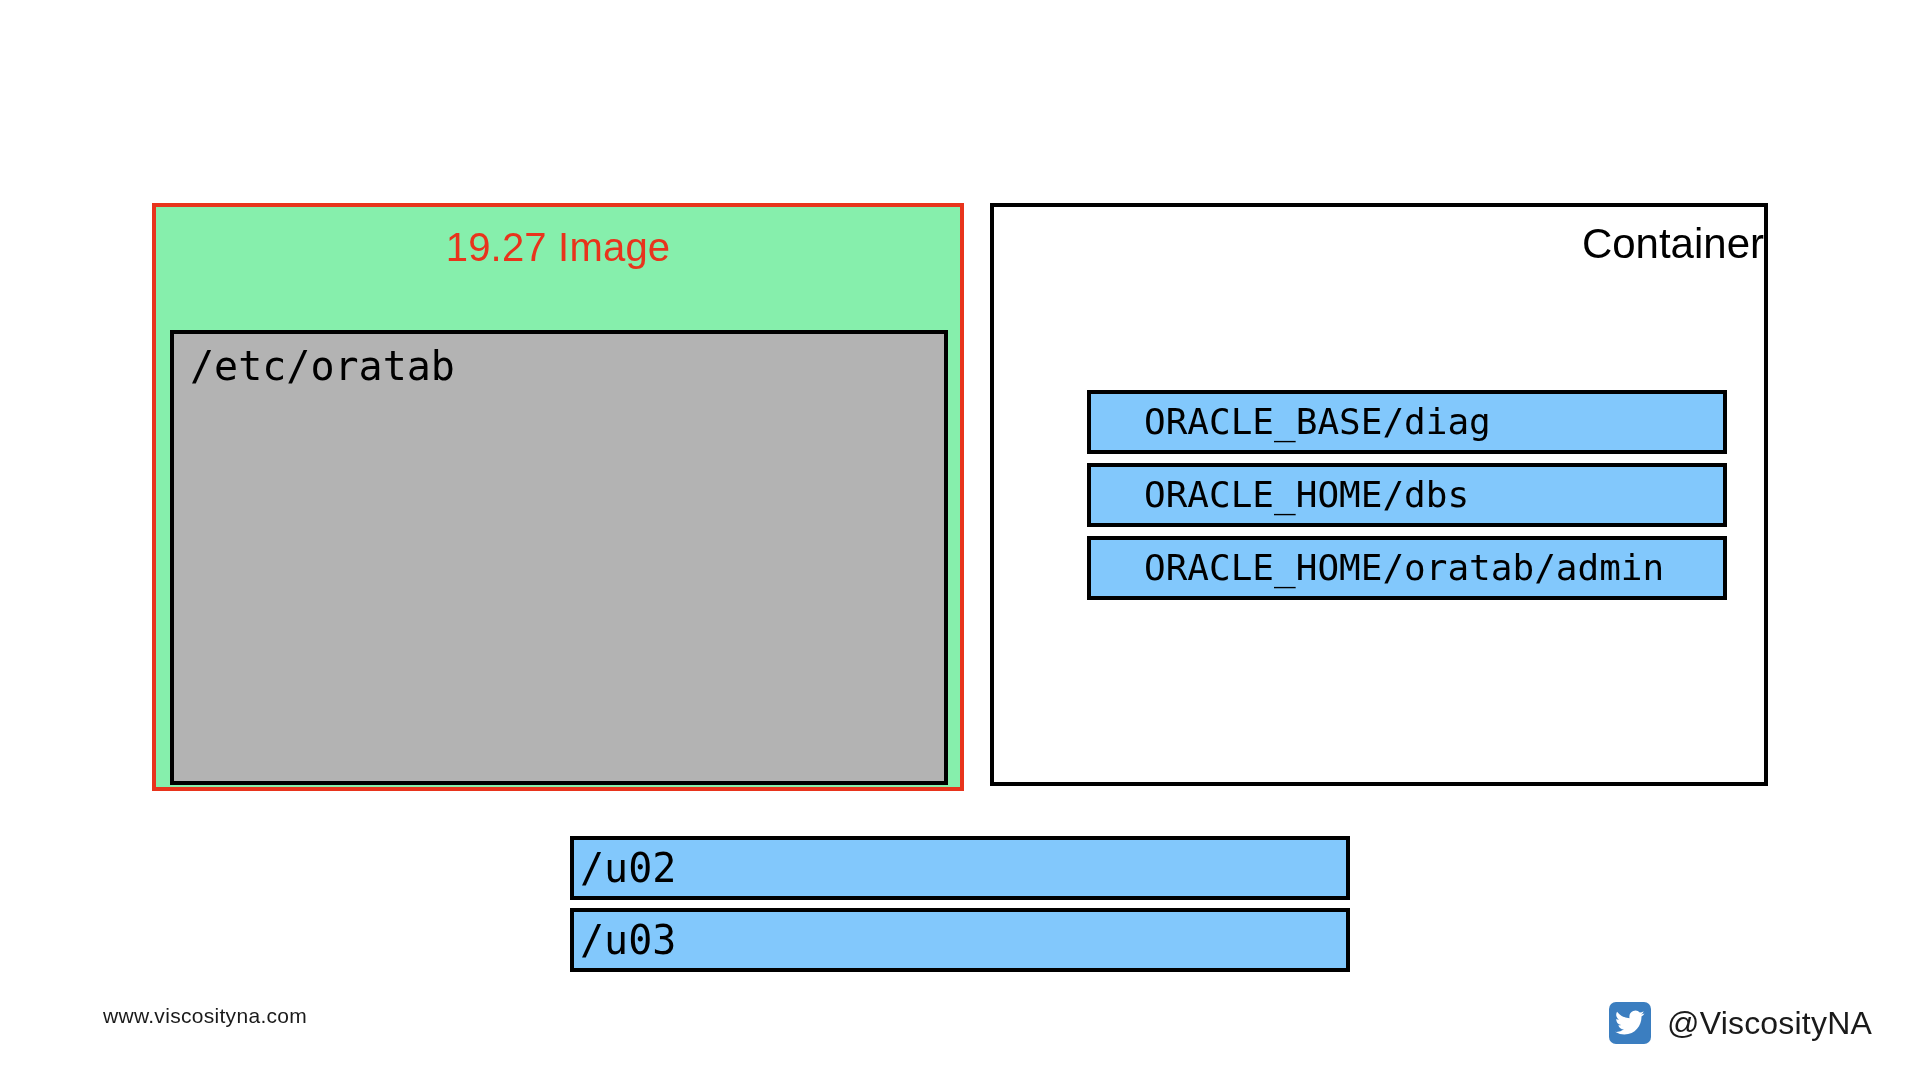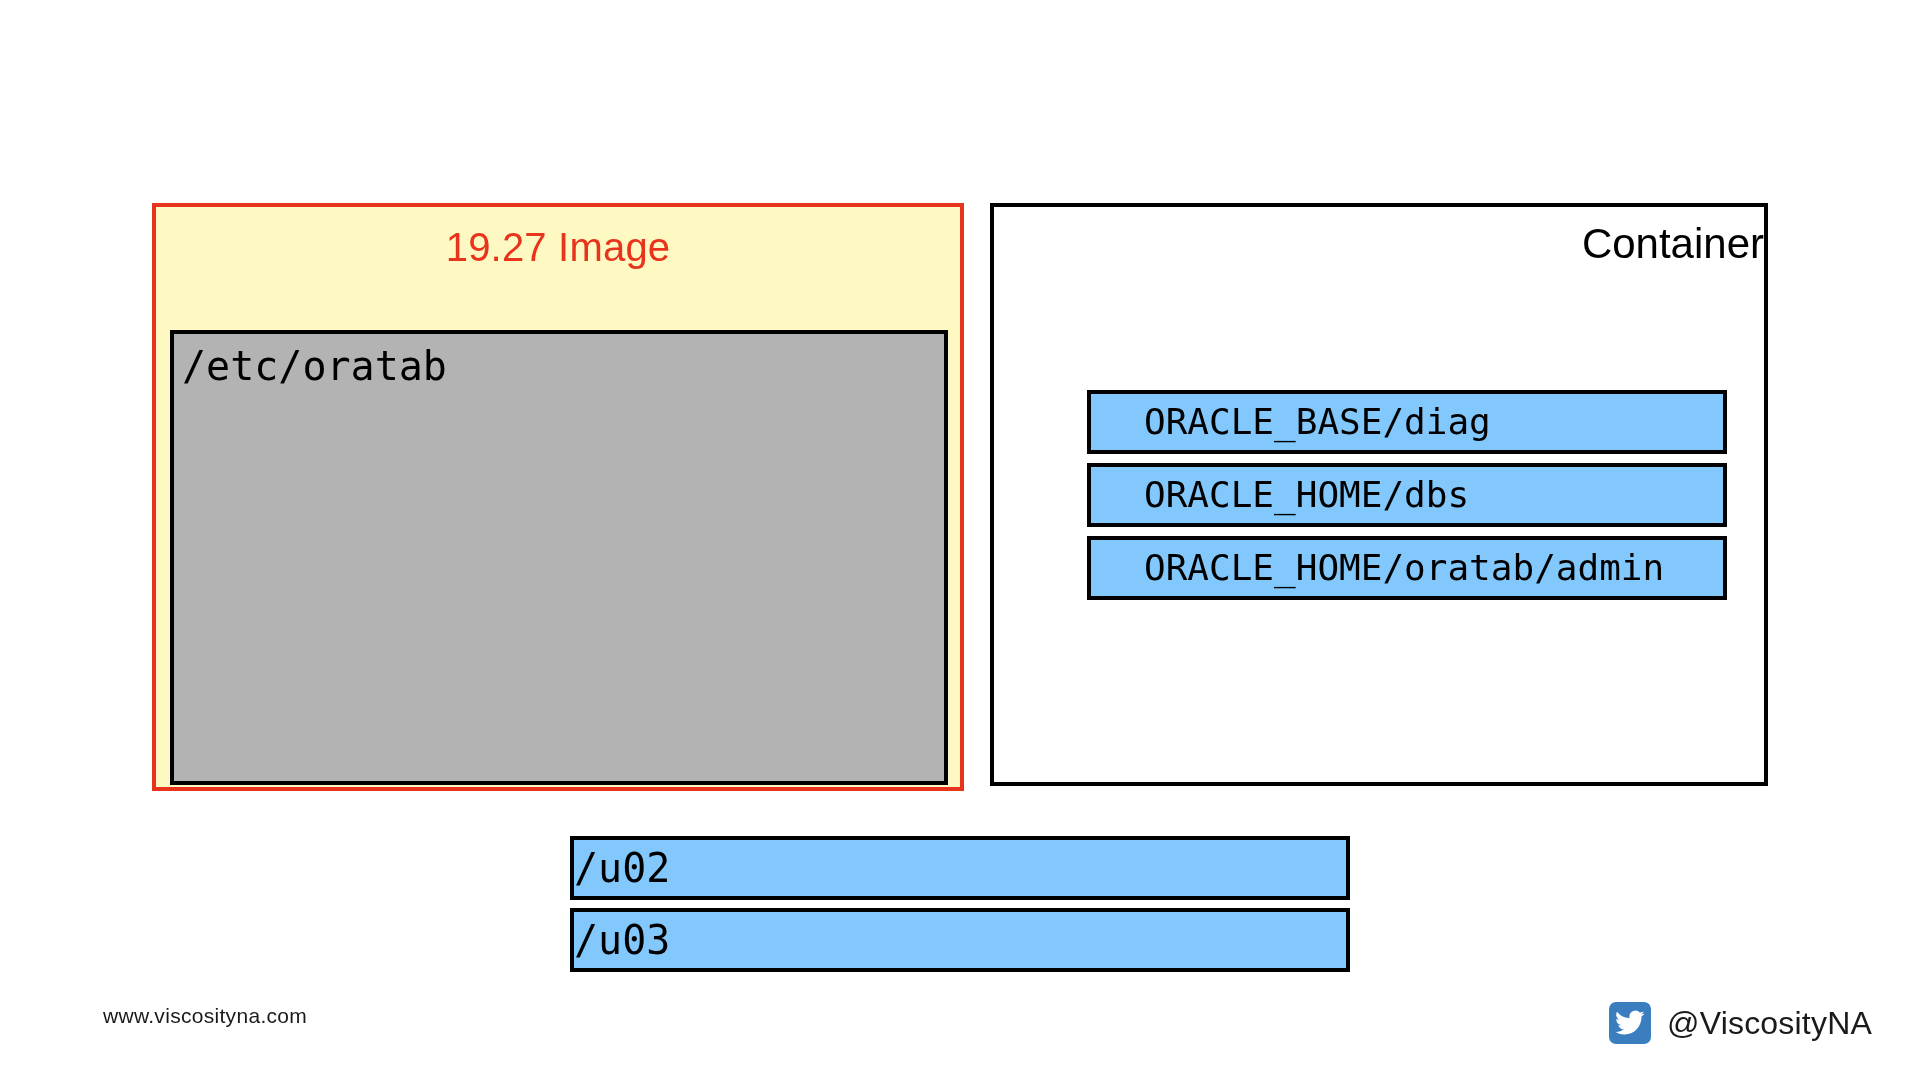--- a/index.html
+++ b/index.html
@@ -23,21 +23,21 @@
   }
 
   
   .image-panel {
     position: absolute;
     left: 152px;
     top: 203px;
     width: 812px;
     height: 588px;
     border: 4px solid #e8341c;
-    background: #fef9c3;
+    background: #86efac;
     box-sizing: border-box;
   }
   .image-panel-title {
     position: absolute;
     left: 0;
     right: 0;
     top: 18px;
     text-align: center;
     color: #e8341c;
     font-size: 40px;
@@ -56,20 +56,21 @@
     border: 4px solid #000000;
     box-sizing: border-box;
     padding: 8px 0 0 8px;
   }
   .mono-line {
     font-family: "DejaVu Sans Mono", "Liberation Mono", monospace;
     font-size: 40px;
     color: #000000;
     line-height: 1.22;
     white-space: pre;
+    margin-left: 8px;
   }
 
   
   .container-panel {
     position: absolute;
     left: 990px;
     top: 203px;
     width: 778px;
     height: 583px;
     border: 4px solid #000000;
@@ -121,21 +122,21 @@
     width: 780px;
   }
   .volume-bar {
     height: 64px;
     background: #82c8fc;
     border: 4px solid #000000;
     box-sizing: border-box;
     margin-bottom: 8px;
     display: flex;
     align-items: center;
-    padding-left: 0;
+    padding-left: 6px;
   }
   .volume-bar .mono-label {
     font-family: "DejaVu Sans Mono", "Liberation Mono", monospace;
     font-size: 40px;
     color: #000000;
     white-space: pre;
     line-height: 1;
   }
 
   

